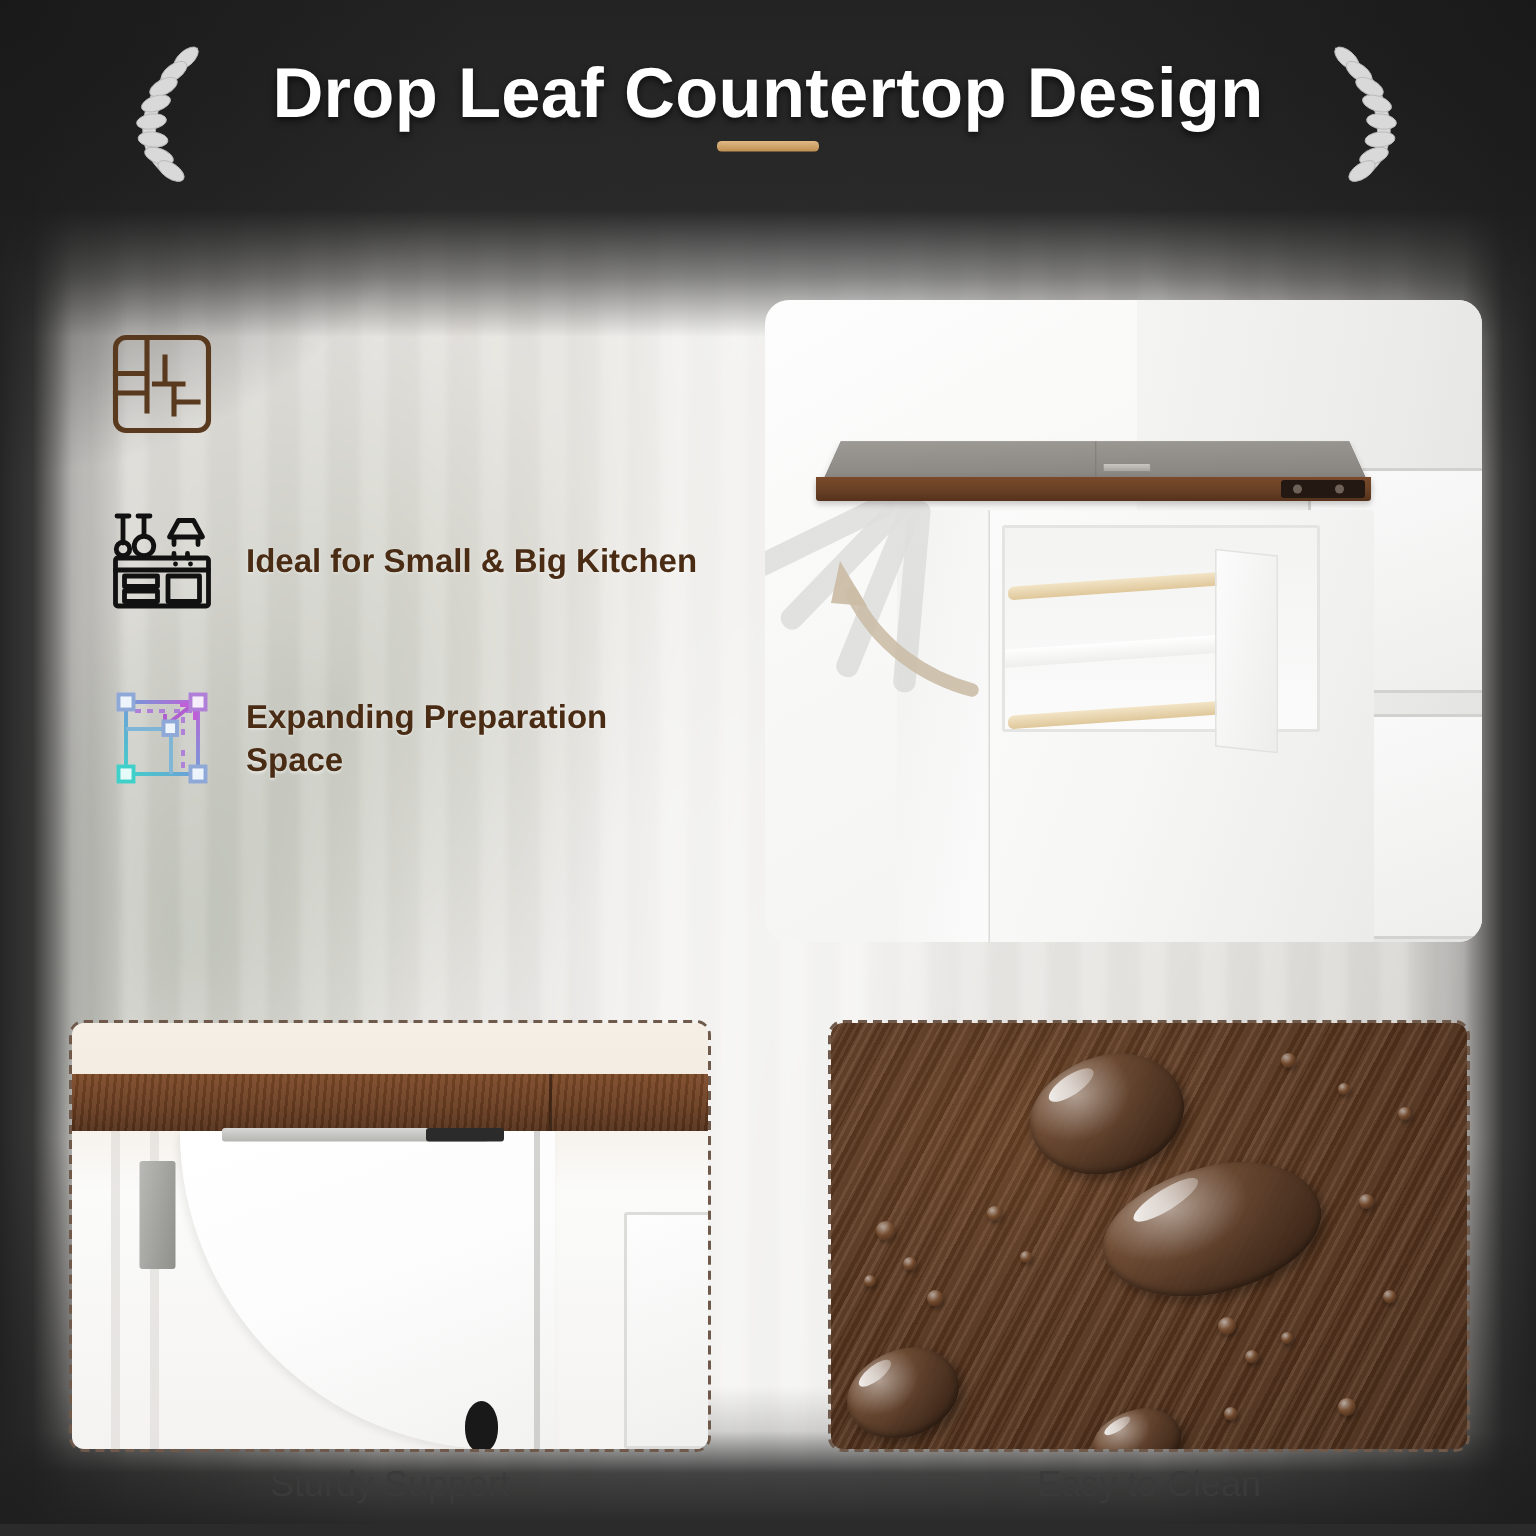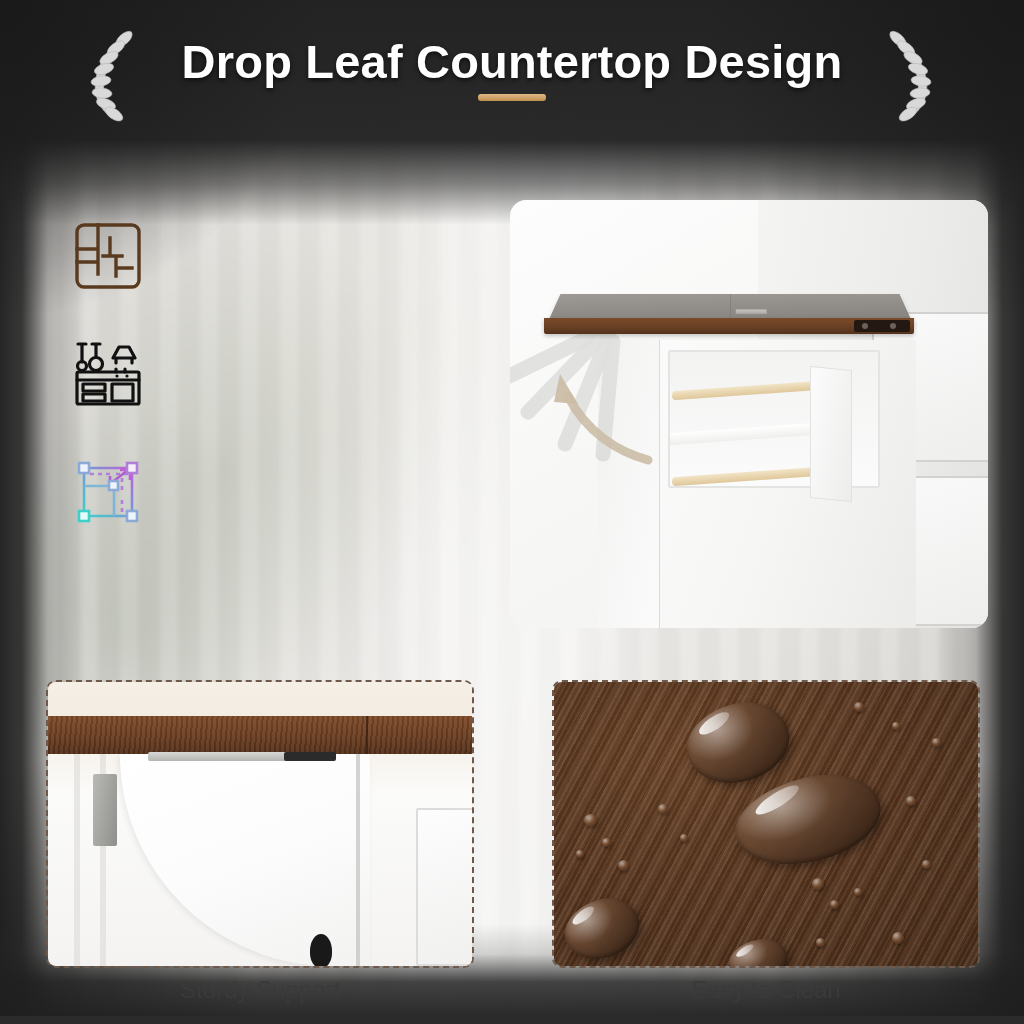--- a/index.html
+++ b/index.html
@@ -369,20 +369,22 @@
           <rect x="7" y="36" width="62" height="32" rx="1.5"></rect>
           <path d="M7 44 H69"></path>
           <rect x="13" y="48" width="22" height="7"></rect>
           <rect x="13" y="58" width="22" height="7"></rect>
           <rect x="42" y="48" width="21" height="17"></rect>
           <path d="M46 33 V36 M55 33 V36"></path>
           <circle cx="47" cy="40" r="1.6" fill="#111" stroke="none"></circle>
           <circle cx="57" cy="40" r="1.6" fill="#111" stroke="none"></circle>
         </svg>
       </span>
+      <span class="feature-label">Ideal for Small &amp;
+Big Kitchen</span>
     </div>
 
     <div class="feature feature-2">
       <span class="feature-icon">
         <svg viewBox="0 0 76 76" width="76" height="76" fill="none" stroke-width="2.6">
           <defs>
             <linearGradient id="gradExp" x1="0" y1="1" x2="1" y2="0">
               <stop offset="0%" stop-color="#3fd0c9"></stop>
               <stop offset="48%" stop-color="#6f9ed8"></stop>
               <stop offset="100%" stop-color="#c05fd8"></stop>
@@ -396,20 +398,22 @@
           <path d="M40 30 L58 16" stroke="#b05fd0"></path>
           <path d="M40 30 L40 22 M40 30 L48 30" stroke="#b05fd0"></path>
           <path d="M50 16 H60 V26" stroke="#c05fd8"></path>
           <rect x="9" y="9" width="10" height="10" fill="#eef4fb" stroke="#8ea8d8"></rect>
           <rect x="57" y="9" width="10" height="10" fill="#f6eefb" stroke="#b07fd8"></rect>
           <rect x="9" y="57" width="10" height="10" fill="#e6fbf8" stroke="#3fd0c9"></rect>
           <rect x="57" y="57" width="10" height="10" fill="#eef4fb" stroke="#8ea8d8"></rect>
           <rect x="39" y="27" width="9" height="9" fill="#eef4fb" stroke="#8ea8d8"></rect>
         </svg>
       </span>
+      <span class="feature-label">Expanding Preparation
+Space</span>
     </div>
   </div>
 
   <div class="hero">
     <div class="hero-cabinet-bg"></div>
     <div class="hero-panel cab-a"></div>
     <div class="hero-panel cab-b"></div>
     <div class="hero-panel cab-c"></div>
 
     <div class="island-body"></div>

